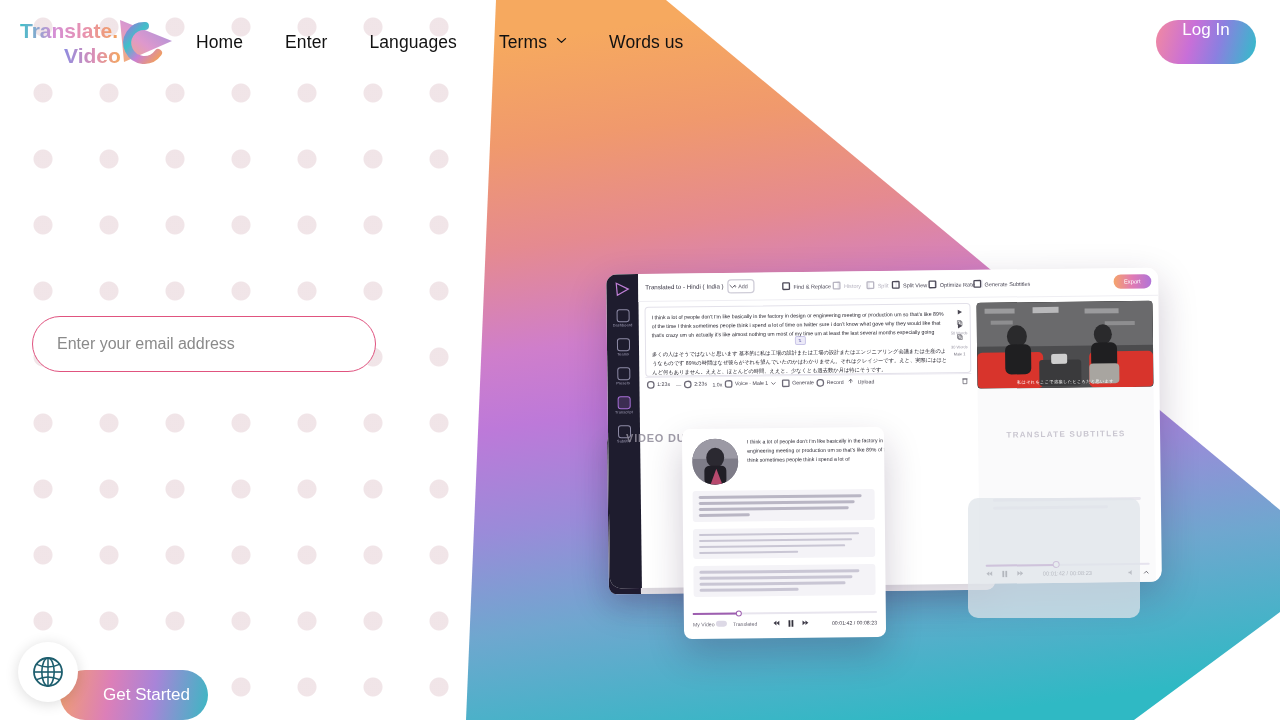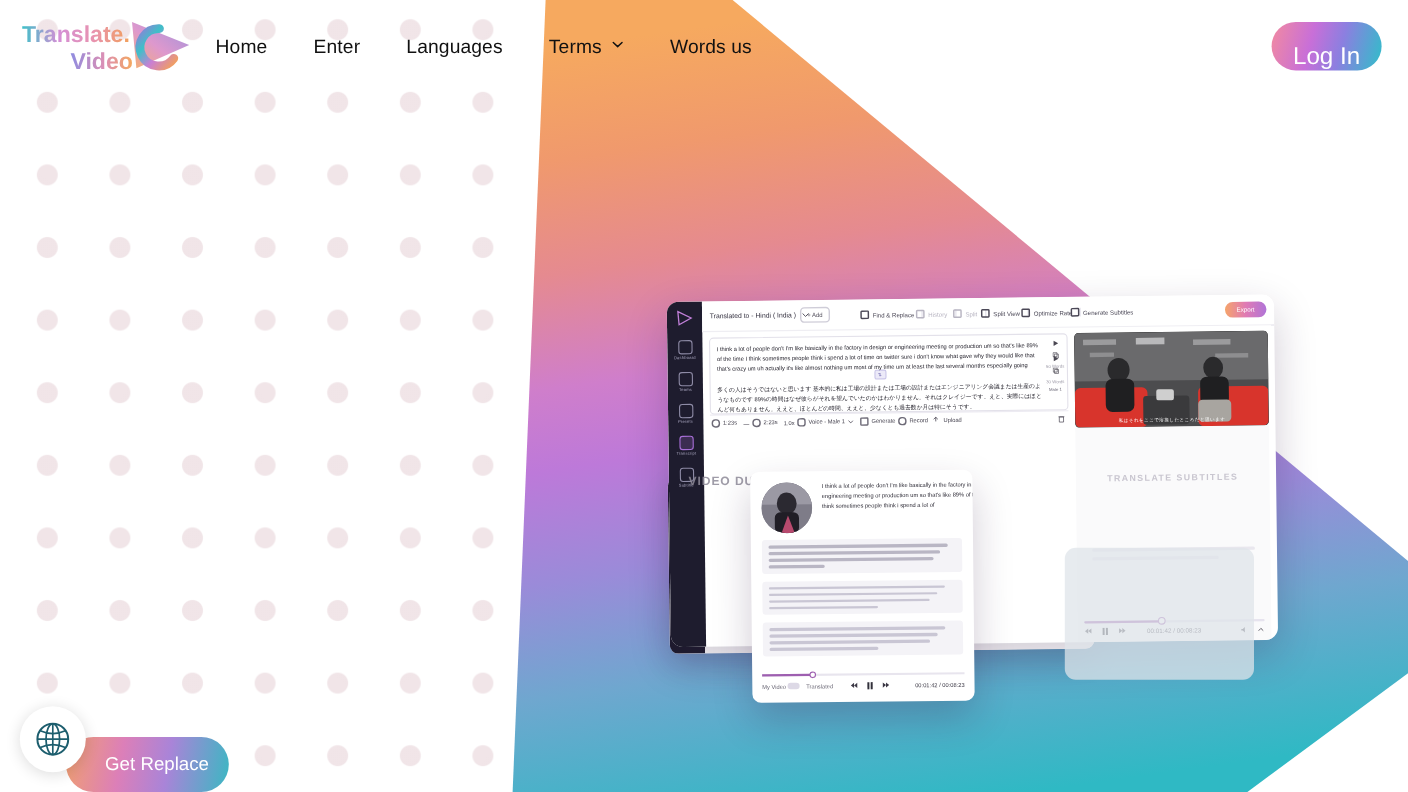--- a/index.html
+++ b/index.html
@@ -36,22 +36,22 @@
     display:flex; align-items:center; gap:9px;
   }
   .nav-link:last-child { margin-right:0; }
   .chev { display:inline-block; width:11px; height:11px; position:relative; top:-2px; }
   .chev svg { display:block; }
 
   .nav-actions { position:absolute; right:24px; top:20px; display:flex; align-items:center; gap:28px; }
   .btn-login {
     width:100px; height:44px; border-radius:22px; border:none; cursor:pointer;
     background:linear-gradient(105deg,#f28aa0 0%,#c86fd8 36%,#8c7fe0 62%,#2fbfc9 100%);
-    color:#fff; font-size:22px; font-family:inherit;
-    display:flex; align-items:flex-end; justify-content:center;
+    color:#fff; font-size:17px; font-family:inherit;
+    display:flex; align-items:flex-start; justify-content:center;
   }
   .btn-signup {
     width:106px; height:44px; border-radius:22px; cursor:pointer;
     background:#fff; border:1.6px solid #c08fd6;
     display:flex; align-items:center; justify-content:center;
     font-size:17px;
     background-clip:padding-box;
   }
   .grad-text {
     background:linear-gradient(90deg,#e479b0 0%,#b573d9 50%,#8f8ce0 100%);
@@ -340,23 +340,26 @@
   </div>
 
   <div class="nav-actions">
     <button class="btn-login">
       <span>Log In</span>
     </button>
   </div>
 </div>
 
 <div id="hero">
+  <div class="email-row">
+    <input class="email-input" type="text" placeholder="Enter your email address" style="">
+  </div>
   <div class="cta-row">
     <button class="btn-get-started">
-      <span>Get Replace</span>
+      <span>Get Started</span>
     </button>
   </div>
 </div>
 
 <div class="globe-btn">
   <span>
     <svg width="34" height="34" viewBox="0 0 34 34">
       <circle cx="17" cy="17" r="14" fill="none" stroke="#1d5e6e" stroke-width="1.8"></circle>
       <ellipse cx="17" cy="17" rx="6.2" ry="14" fill="none" stroke="#1d5e6e" stroke-width="1.6"></ellipse>
       <line x1="3" y1="17" x2="31" y2="17" stroke="#1d5e6e" stroke-width="1.6"></line>

